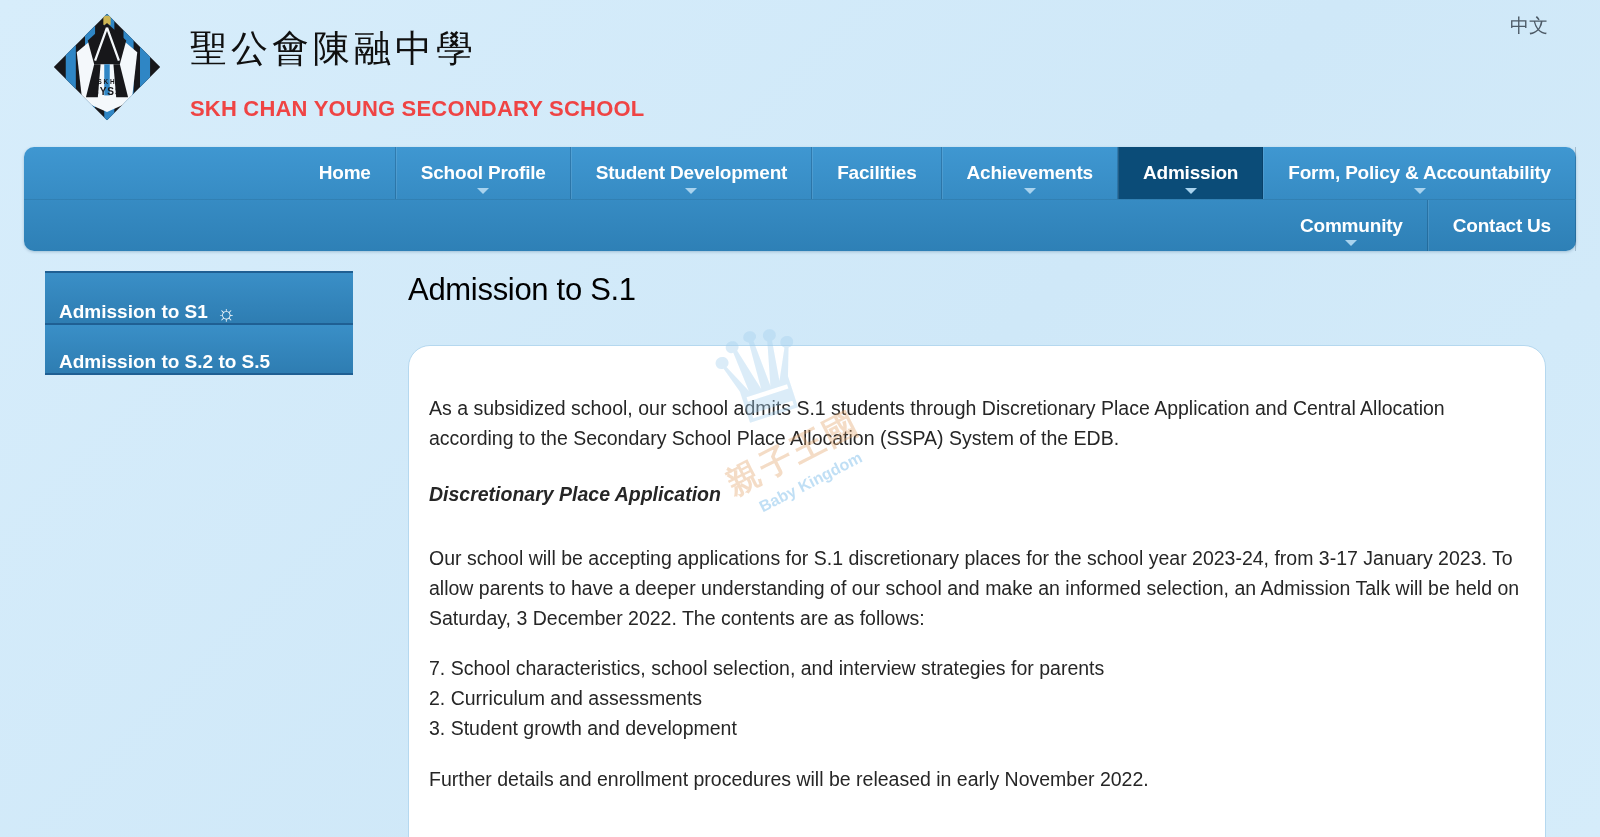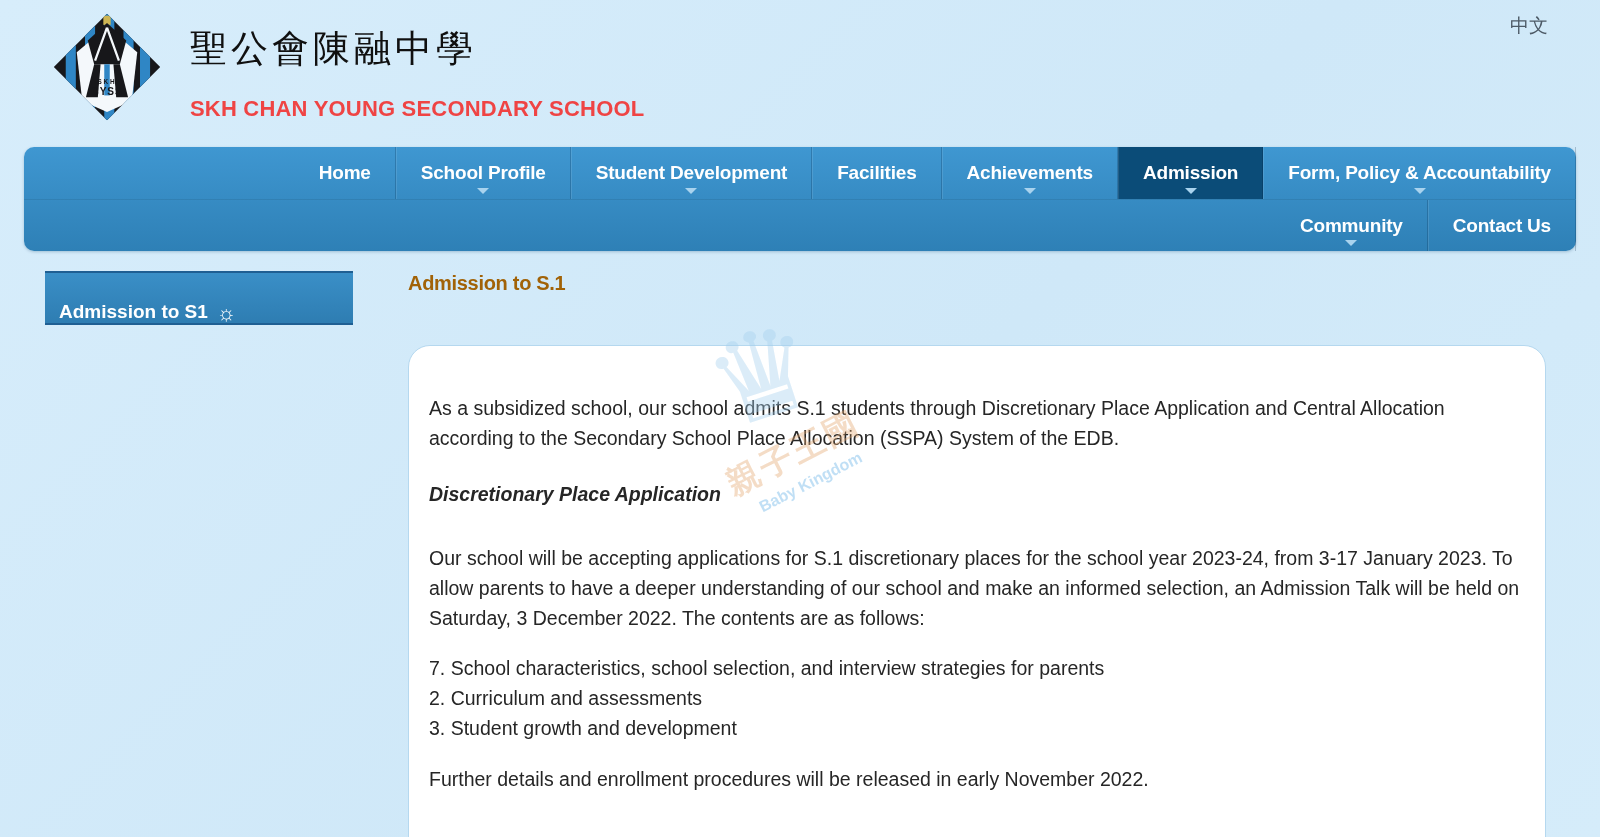--- a/index.html
+++ b/index.html
@@ -61,21 +61,21 @@
     padding-left:14px; cursor:pointer;
     background:linear-gradient(180deg,#3a8fc7 0%, #2e7db2 100%);
     color:#fff; font-size:19px; font-weight:bold;
   }
   .side-item + .side-item { border-top:2px solid #1f5f93; }
   .sun-icon { margin-left:9px; font-size:21px; line-height:1; color:#fff; }
 
   
   .page-title {
     position:absolute; left:408px; top:272px;
-    font-size:20px; font-weight:bold; color:#a16207; letter-spacing:-0.3px;
+    font-size:31px; font-weight:normal; color:#000000; letter-spacing:-0.3px;
   }
   .content-box {
     position:absolute; left:408px; top:345px; width:1138px; height:620px;
     background:#fff; border:1px solid #b5d8ef; border-radius:22px;
     padding:47px 20px 20px 20px;
   }
   .content-box p, .content-box li { font-size:19.5px; line-height:30px; color:#262626; }
   .section-heading {
     margin-top:26px; font-size:20px; font-weight:bold; font-style:italic; color:#8a8a8a;
   }
@@ -168,20 +168,23 @@
         <span>Contact Us</span>
       </div>
   </div>
 </div>
 
 <div class="sidebar">
   <div class="side-item">
     <span>Admission to S1</span>
     <span class="sun-icon">☼</span>
   </div>
+  <div class="side-item">
+    <span>Admission to S.2 to S.5</span>
+  </div>
 </div>
 
 <div class="watermark">
   <div class="wm-crown">♛</div>
   <div class="wm-text">
     <div class="wm-zh">親子王國</div>
     <div class="wm-en">Baby Kingdom</div>
   </div>
 </div>
 

